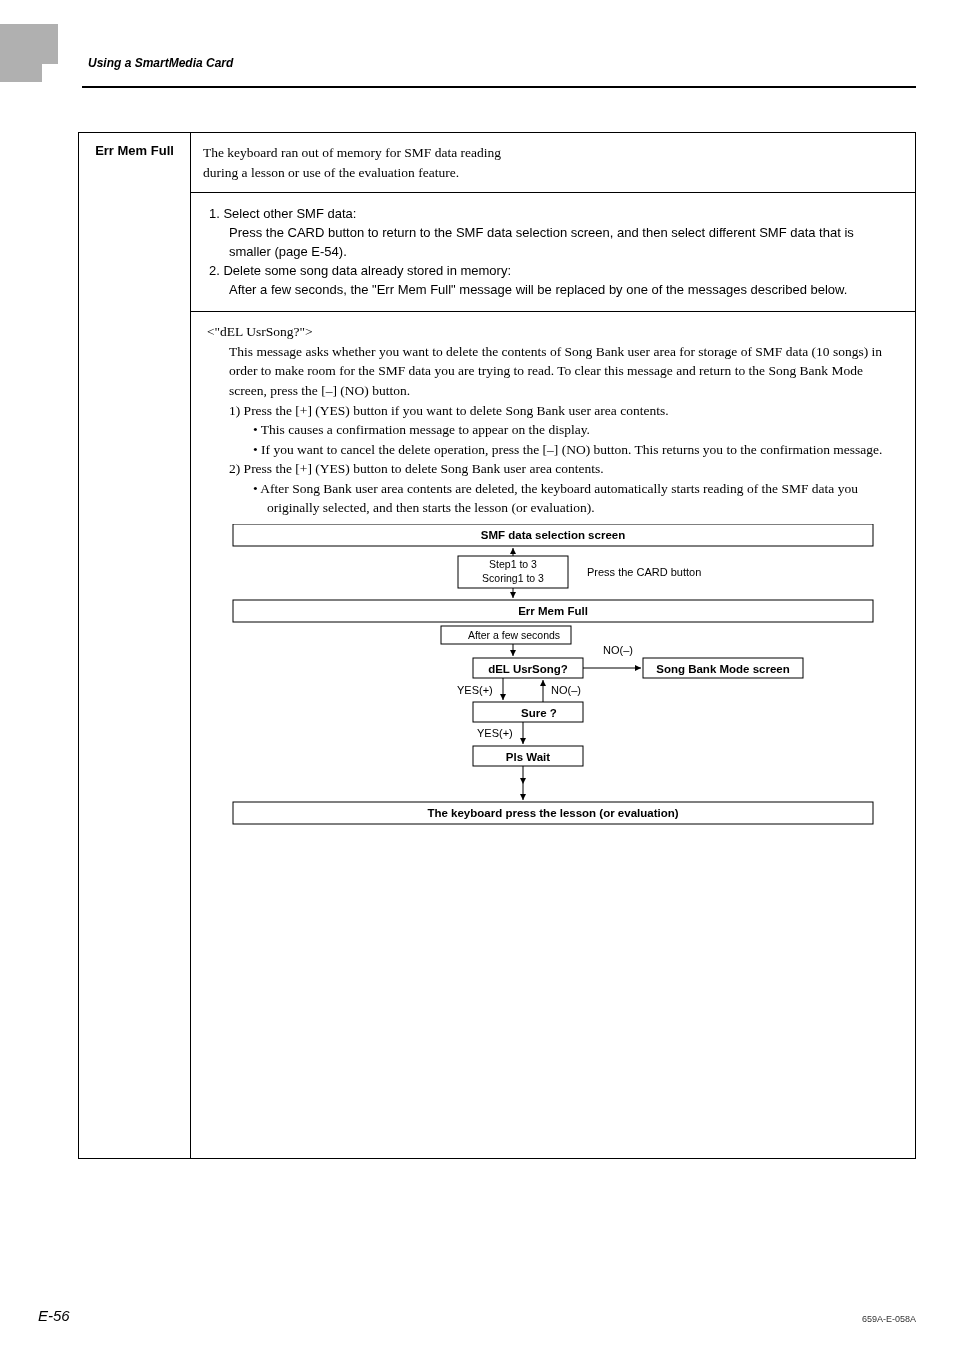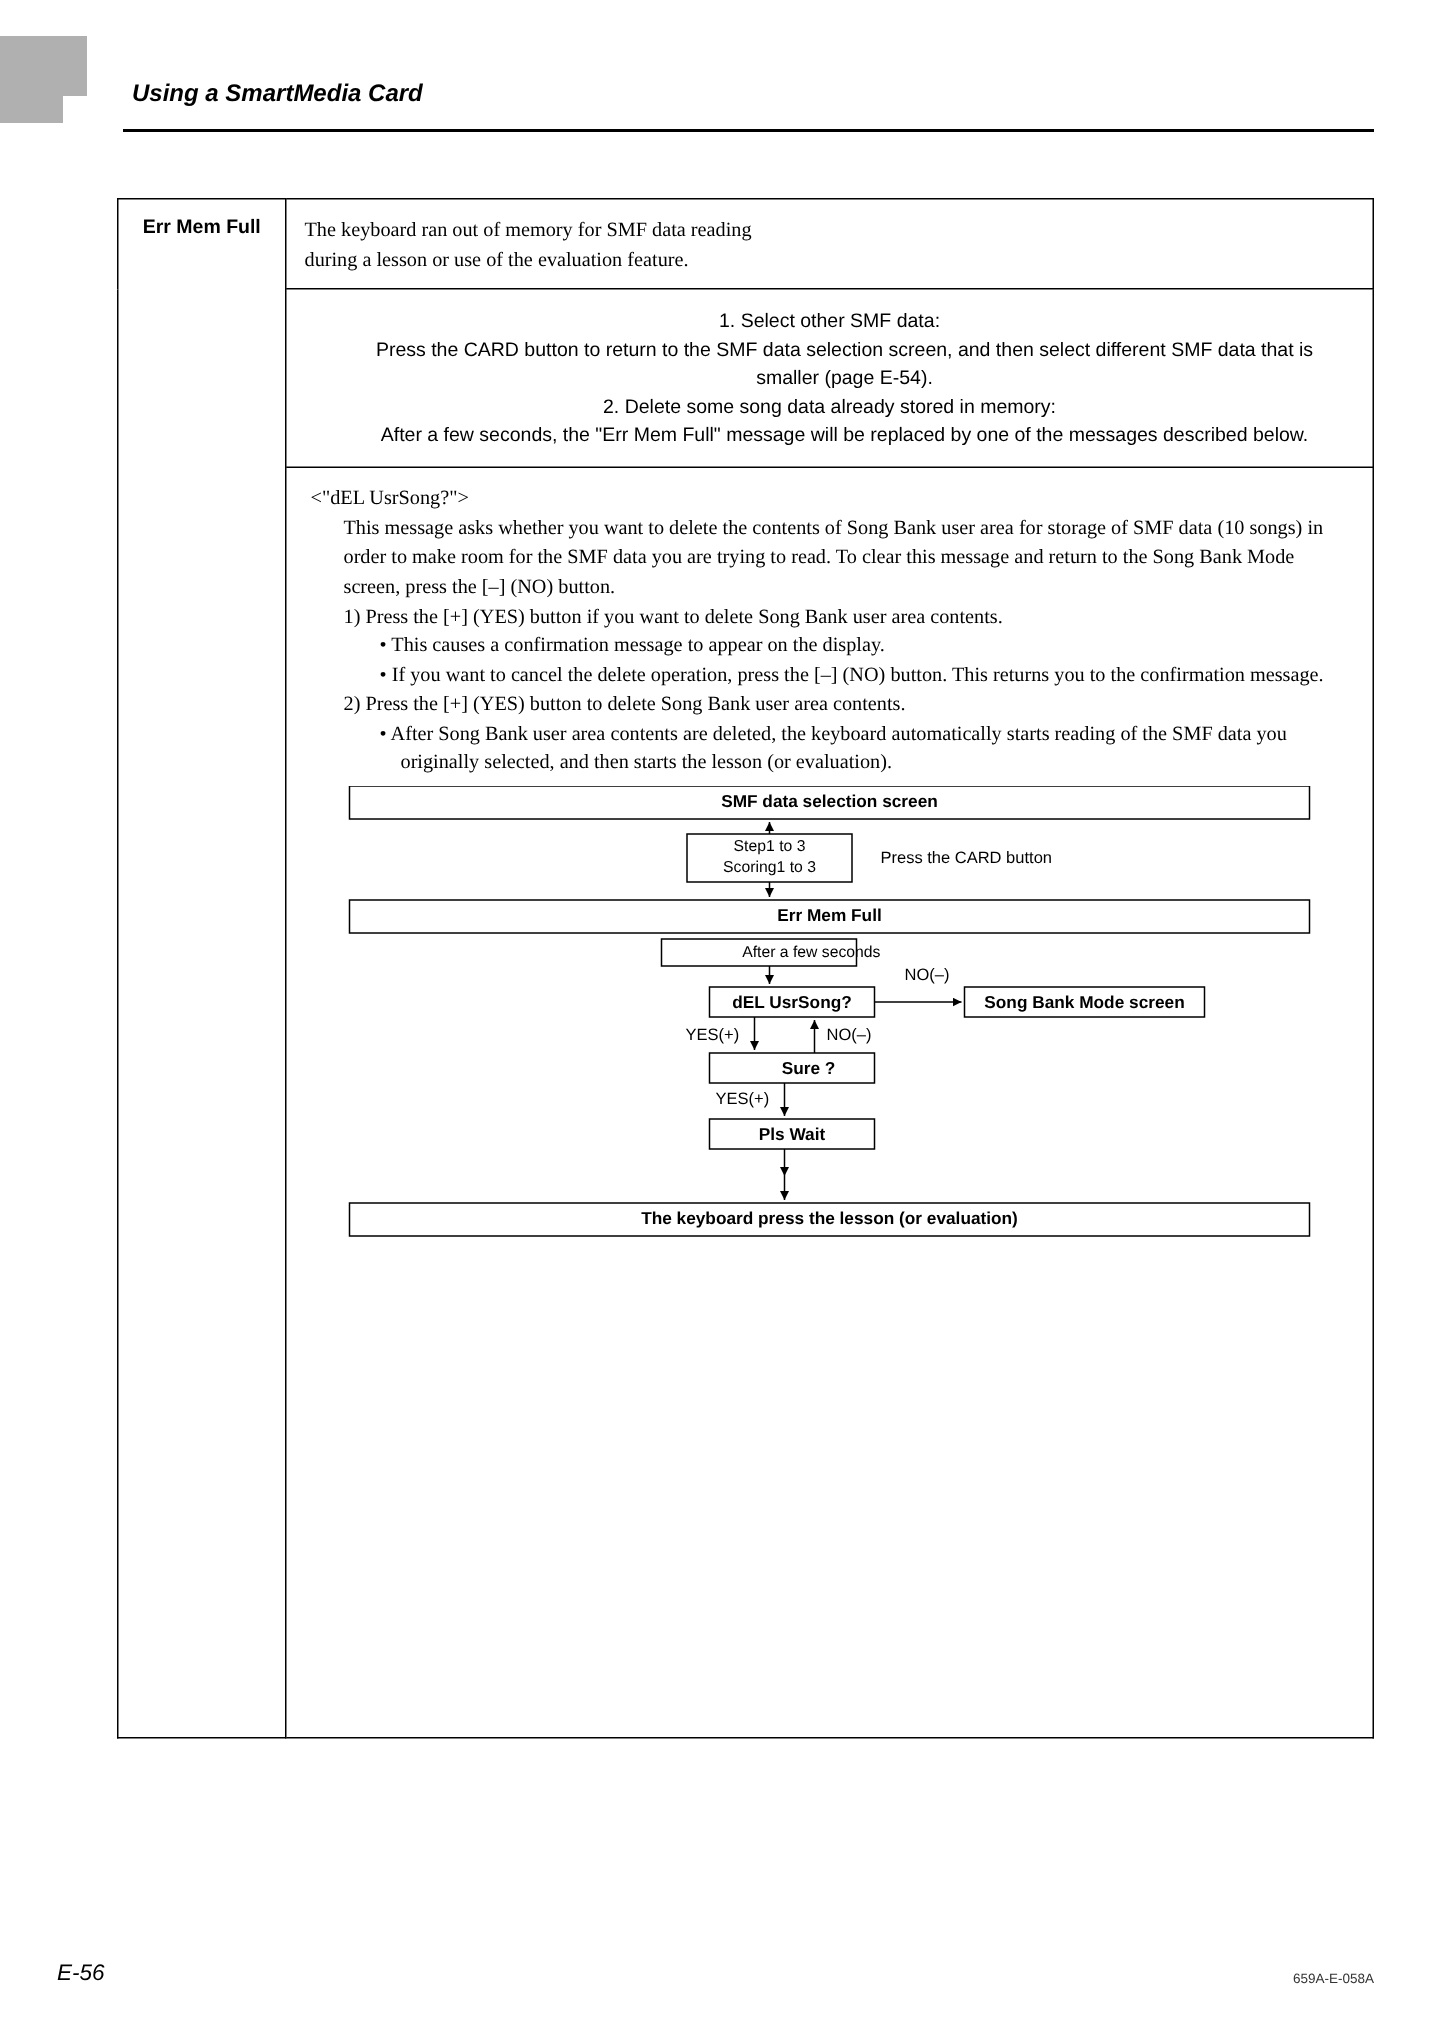--- a/index.html
+++ b/index.html
@@ -26,21 +26,21 @@
   }
   .white-inset {
     position: absolute;
     left: 42px;
     top: 40px;
     width: 40px;
     height: 40px;
     background: #fff;
   }
   .header-text {
-    font-size: 16px;
+    font-size: 12px;
     font-weight: bold;
     font-style: italic;
     margin-left: 30px;
     margin-top: 20px;
   }
   .header-underline {
     border-bottom: 2px solid #000;
     margin: 4px 38px 0 80px;
   }
   .content {
@@ -66,21 +66,21 @@
     font-family: "Palatino Linotype", Georgia, serif;
     font-size: 13.5px;
     line-height: 1.45;
   }
   .solution-cell {
     font-family: Arial, Helvetica, sans-serif;
     font-size: 13px;
     border-top: none !important;
     line-height: 1.45;
   }
-  .solution-inner { padding: 2px 6px; text-align: center; }
+  .solution-inner { padding: 2px 6px; }
   .del-section {
     font-family: "Palatino Linotype", Georgia, serif;
     font-size: 13.5px;
     line-height: 1.45;
     padding-left: 4px;
   }
   .indent-bullet { padding-left: 60px; text-indent: -14px; }
   .flow-area {
     margin-top: 6px;
     font-family: Arial, Helvetica, sans-serif;
@@ -196,21 +196,21 @@
 
               <div style="position:absolute; left:255px; top:34px; width:110px; text-align:center; font-size:10.5px; line-height:1.3;">
                 <div>Step1 to 3</div>
                 <div>Scoring1 to 3</div>
               </div>
 
               <div style="position:absolute; left:384px; top:41px; font-size:11px;">Press the CARD button</div>
 
               <div style="position:absolute; left:30px; top:79px; width:640px; text-align:center; font-weight:bold;">Err Mem Full</div>
 
-              <div style="position:absolute; left:238px; top:104px; width:146px; text-align:right; font-size:10.5px;">After a few seconds</div>
+              <div style="position:absolute; left:238px; top:104px; width:146px; text-align:center; font-size:10.5px;">After a few seconds</div>
 
               <div style="position:absolute; left:400px; top:119px; font-size:11px;">NO(–)</div>
 
               <div style="position:absolute; left:270px; top:137px; width:110px; text-align:center; font-weight:bold;">dEL UsrSong?</div>
 
               <div style="position:absolute; left:440px; top:137px; width:160px; text-align:center; font-weight:bold;">Song Bank Mode screen</div>
 
               <div style="position:absolute; left:254px; top:159px; font-size:11px;">YES(+)</div>
               <div style="position:absolute; left:348px; top:159px; font-size:11px;">NO(–)</div>
 

